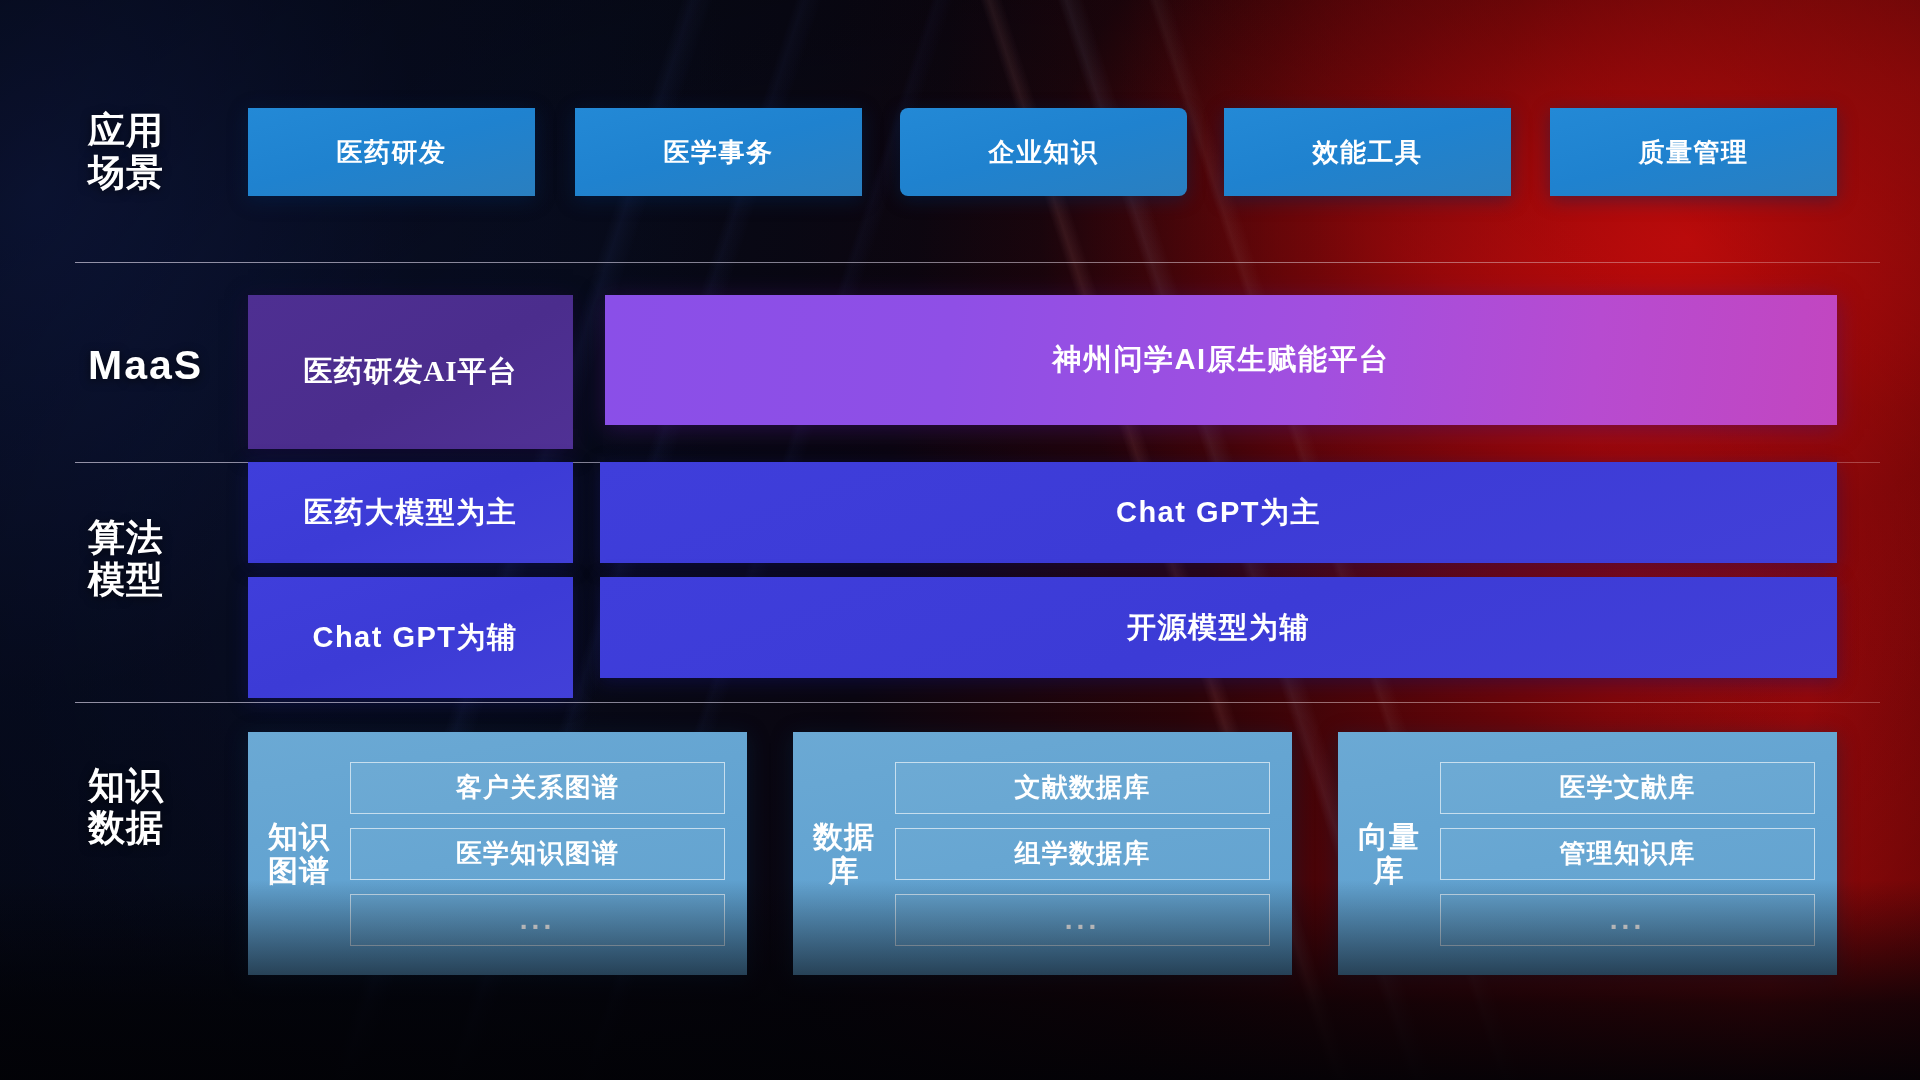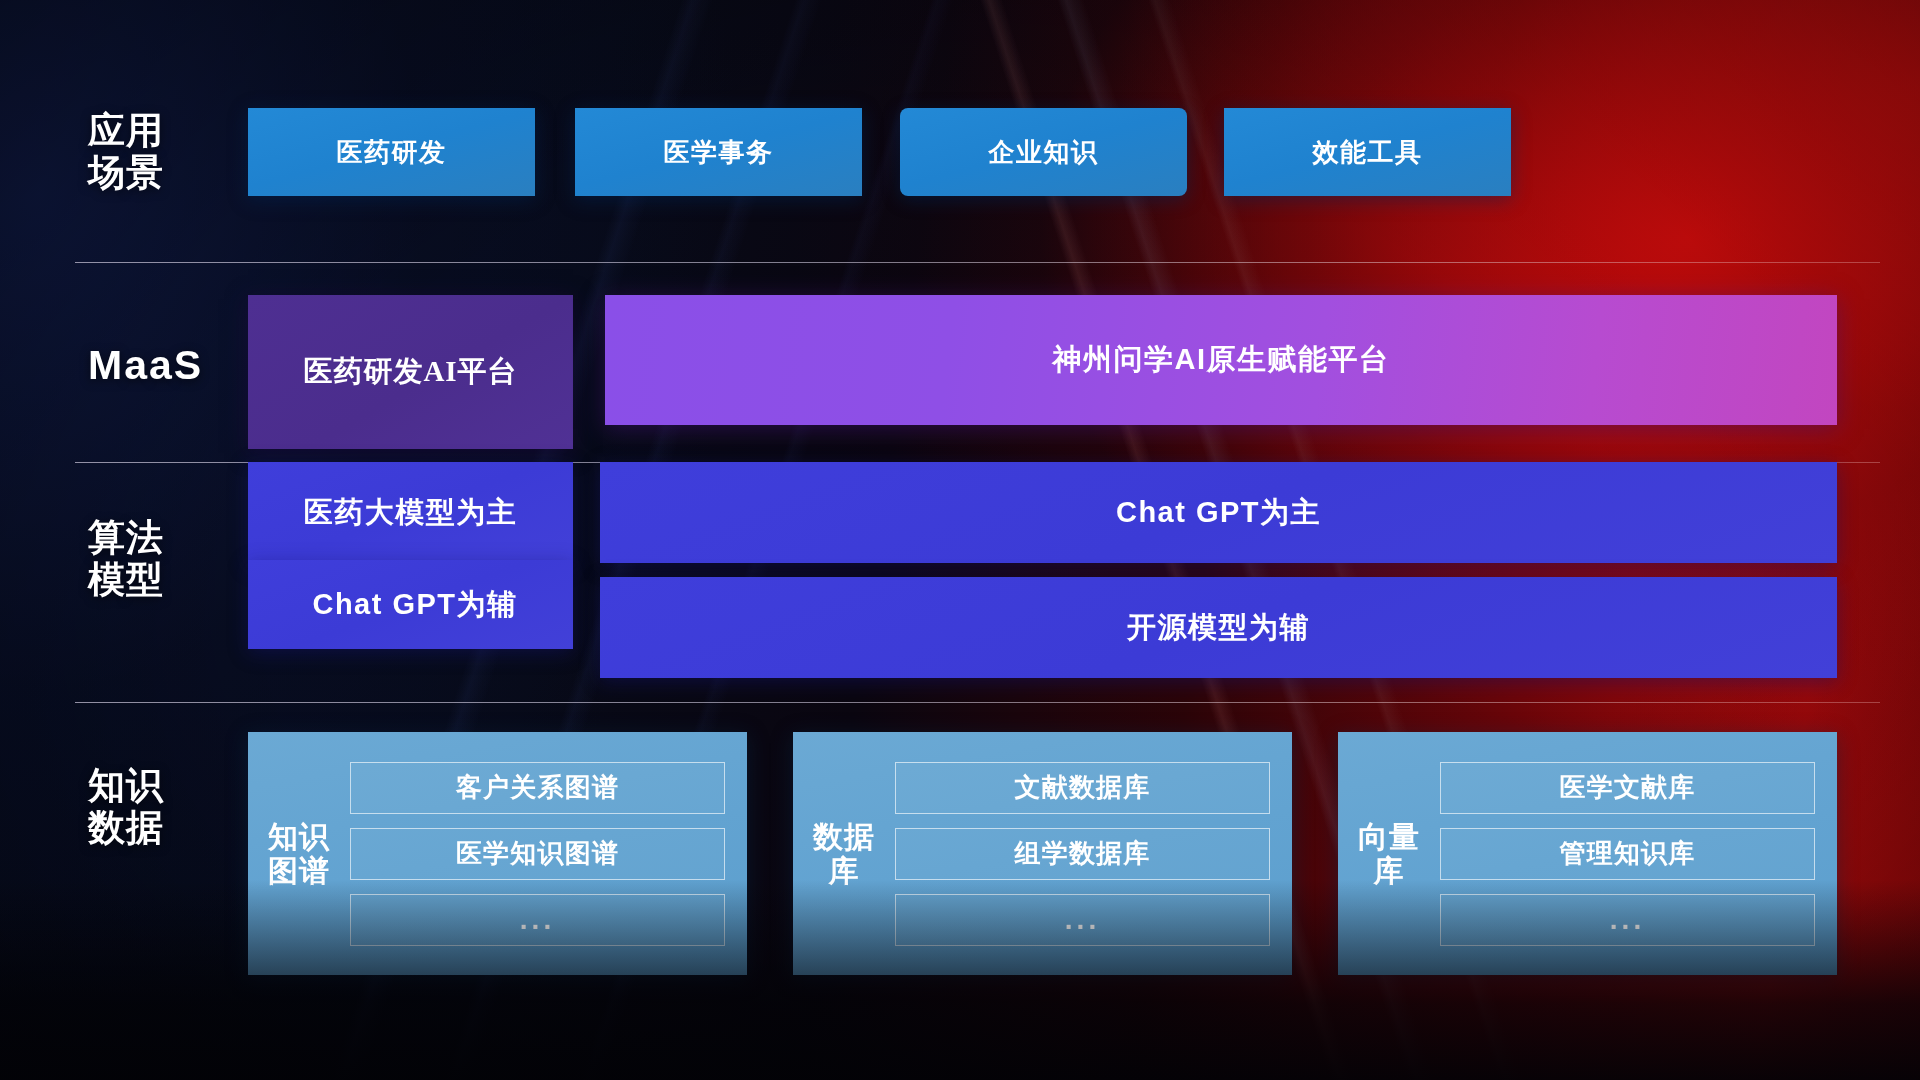--- a/index.html
+++ b/index.html
@@ -168,20 +168,21 @@
     </div>
 
     <div class="box box-app" style="left:248px; top:108px; width:287px; height:88px;">医药研发</div>
 
     <div class="box box-app" style="left:575px; top:108px; width:287px; height:88px;">医学事务</div>
 
     <div class="box box-app" style="left:900px; top:108px; width:287px; height:88px;border-radius:8px;">企业知识</div>
 
     <div class="box box-app" style="left:1224px; top:108px; width:287px; height:88px;">效能工具</div>
 
+    <div class="box box-app" style="left:1550px; top:108px; width:287px; height:88px;">质量管理</div>
 
     <div class="divider" style="top:262px;"></div>
   </div>
 
   <div class="row" style="top:270px;height:160px;">
     <div class="rowlabel en" style="top:72px;">MaaS</div>
 
     <div class="box box-maas-left" style="left:248px; top:25px; width:325px; height:154px;font-family:Liberation Serif, serif;">医药研发AI平台</div>
 
     <div class="box box-maas-right" style="left:605px; top:25px; width:1232px; height:130px;">神州问学AI原生赋能平台</div>
@@ -192,21 +193,21 @@
   <div class="row" style="top:462px;height:240px;">
     <div class="rowlabel cn" style="top:55px;">
       <div>算法</div>
       <div>模型</div>
     </div>
 
     <div class="box box-algo" style="left:248px; top:0px; width:325px; height:101px;">医药大模型为主</div>
 
     <div class="box box-algo" style="left:600px; top:0px; width:1237px; height:101px;">Chat GPT为主</div>
 
-    <div class="box box-algo" style="left:248px; top:98px; width:325px; height:89px;padding-left:9px;">Chat GPT为辅</div>
+    <div class="box box-algo" style="left:248px; top:115px; width:325px; height:121px;padding-left:9px;">Chat GPT为辅</div>
 
     <div class="box box-algo" style="left:600px; top:115px; width:1237px; height:101px;">开源模型为辅</div>
 
     <div class="divider" style="top:240px;"></div>
   </div>
 
   <div class="row" style="top:702px;height:320px;padding-left:32px;">
     <div class="rowlabel cn" style="top:63px;">
       <div>知识</div>
       <div>数据</div>

